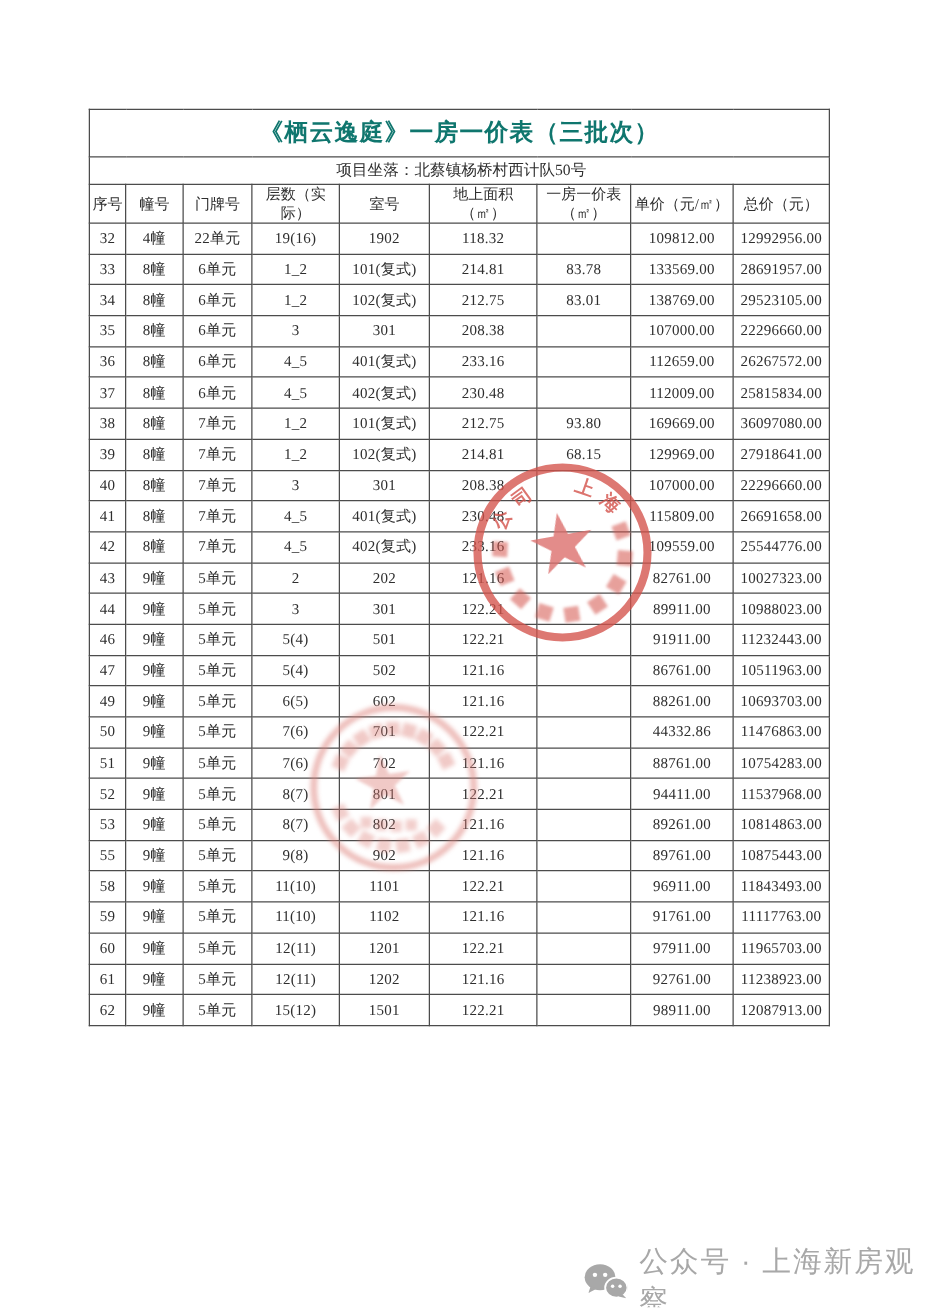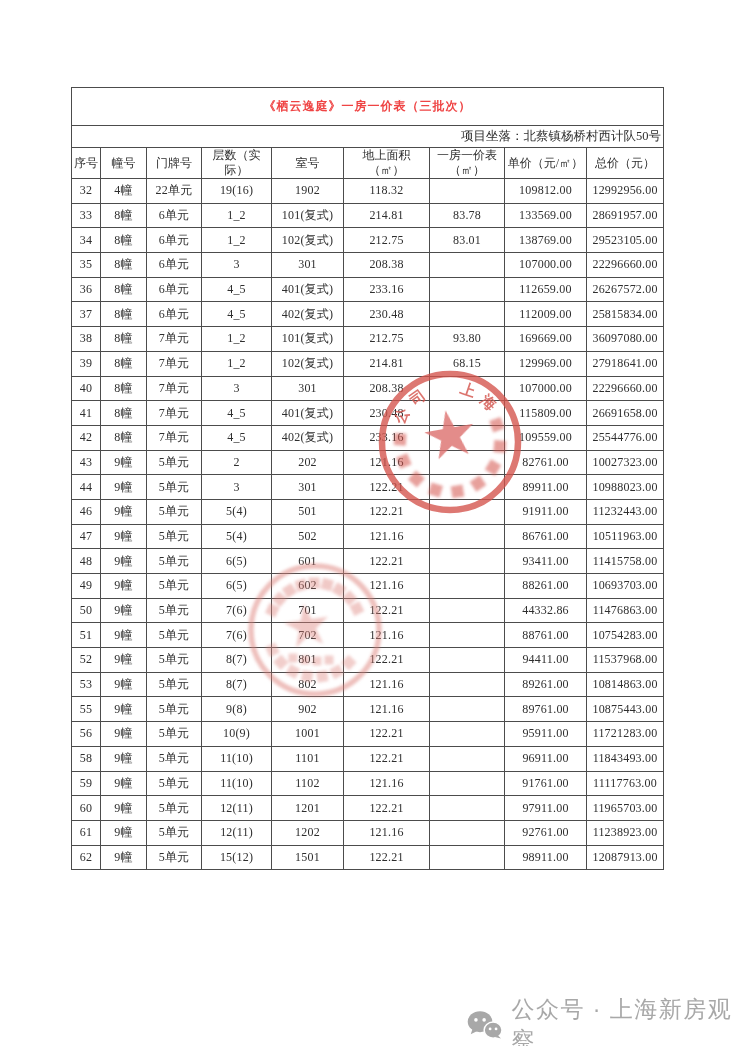--- a/index.html
+++ b/index.html
@@ -5,23 +5,23 @@
   html,body{margin:0;padding:0;background:#ffffff;}
   #page{position:relative;width:740px;height:1046px;background:#ffffff;overflow:hidden;
         font-family:"Liberation Serif","DejaVu Serif",serif;color:#2e2e2e;}
 
   
   #price-table{position:absolute;left:71px;top:87px;width:592px;
                border-collapse:collapse;table-layout:fixed;}
   #price-table td,#price-table th{border:1px solid #4c4c4c;padding:0 2px;
                font-weight:normal;text-align:center;overflow:hidden;
                font-size:12px;line-height:1.25;color:#2e2e2e;}
-  #price-table .title-cell{height:37px;font-size:12px;font-weight:bold;
-               letter-spacing:1px;color:#ef4444;}
-  #price-table .loc-cell{height:21px;text-align:right;padding-left:5px;font-size:12.5px;}
+  #price-table .title-cell{height:37px;font-size:19px;font-weight:bold;
+               letter-spacing:1px;color:#0f766e;}
+  #price-table .loc-cell{height:21px;text-align:center;padding-left:5px;font-size:12.5px;}
   #price-table thead th{height:30px;font-size:12px;}
   #price-table tbody tr{height:24.7px;}
   #price-table tbody td{font-size:12px;letter-spacing:.2px;}
 
   
   .stamp{position:absolute;pointer-events:none;}
   .seal-char{font-family:"Liberation Serif","DejaVu Serif",serif;font-weight:bold;}
 
   
   #footer-watermark{position:absolute;left:467px;top:994px;display:flex;
@@ -225,31 +225,20 @@
           <td>9幢</td>
           <td>5单元</td>
           <td>5(4)</td>
           <td>502</td>
           <td>121.16</td>
           <td></td>
           <td>86761.00</td>
           <td>10511963.00</td>
         </tr>
         <tr>
-          <td>48</td>
-          <td>9幢</td>
-          <td>5单元</td>
-          <td>6(5)</td>
-          <td>601</td>
-          <td>122.21</td>
-          <td></td>
-          <td>93411.00</td>
-          <td>11415758.00</td>
-        </tr>
-        <tr>
           <td>49</td>
           <td>9幢</td>
           <td>5单元</td>
           <td>6(5)</td>
           <td>602</td>
           <td>121.16</td>
           <td></td>
           <td>88261.00</td>
           <td>10693703.00</td>
         </tr>
@@ -300,31 +289,20 @@
         <tr>
           <td>55</td>
           <td>9幢</td>
           <td>5单元</td>
           <td>9(8)</td>
           <td>902</td>
           <td>121.16</td>
           <td></td>
           <td>89761.00</td>
           <td>10875443.00</td>
-        </tr>
-        <tr>
-          <td>56</td>
-          <td>9幢</td>
-          <td>5单元</td>
-          <td>10(9)</td>
-          <td>1001</td>
-          <td>122.21</td>
-          <td></td>
-          <td>95911.00</td>
-          <td>11721283.00</td>
         </tr>
         <tr>
           <td>58</td>
           <td>9幢</td>
           <td>5单元</td>
           <td>11(10)</td>
           <td>1101</td>
           <td>122.21</td>
           <td></td>
           <td>96911.00</td>

